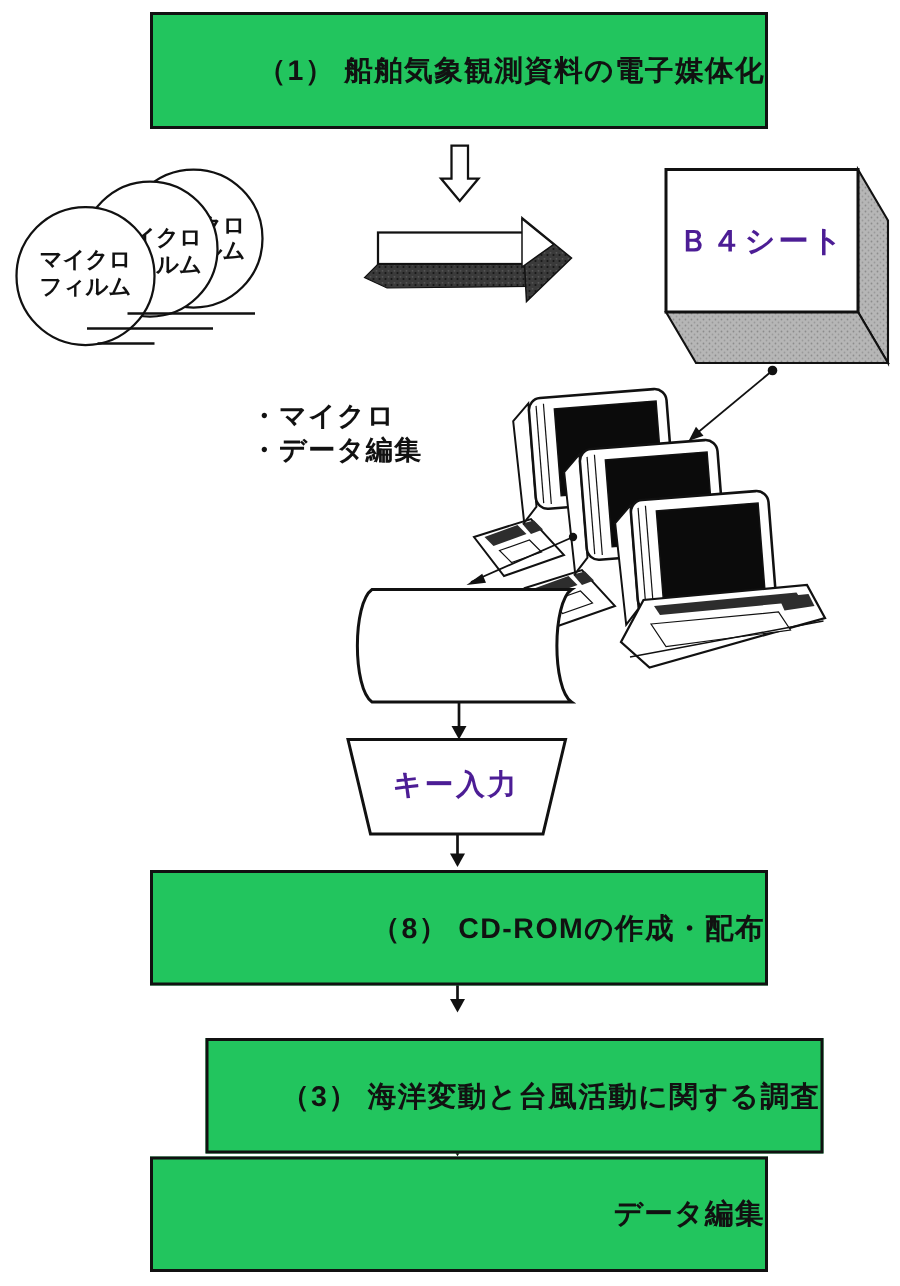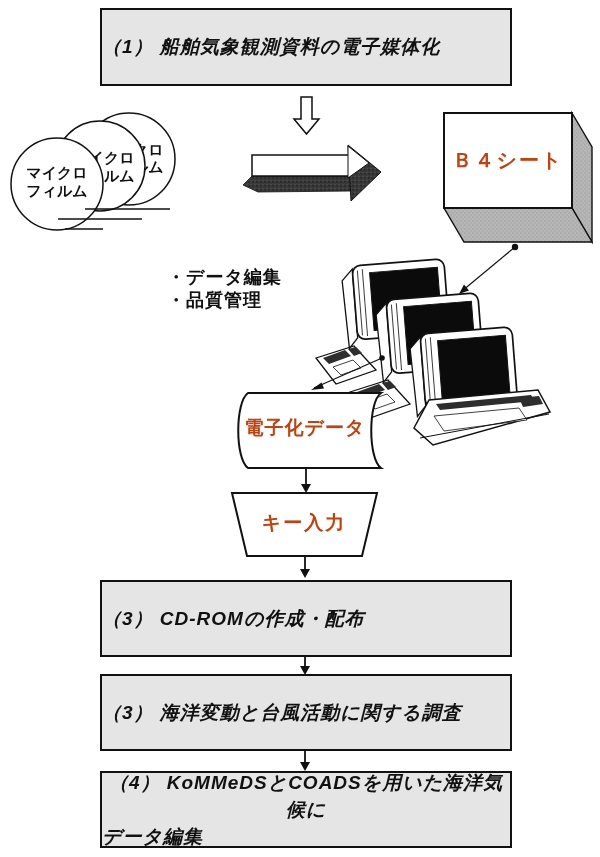--- a/index.html
+++ b/index.html
@@ -3,27 +3,27 @@
 <meta charset="utf-8">
 <style>
   html,body{margin:0;padding:0;background:#fff;}
   .canvas{
     position:relative;width:600px;height:857px;background:#ffffff;
     font-family:"Liberation Sans","DejaVu Sans",sans-serif;color:#111;
     overflow:hidden;
   }
   .art{position:absolute;left:0;top:0;width:600px;height:857px;}
   .label{position:absolute;display:flex;align-items:center;justify-content:center;
-    text-align:left;color:#c2410c;font-weight:bold;}
-  .box{position:absolute;left:100px;width:408px;border:2px solid #111;background:#e5e5e5;
-    display:flex;flex-direction:column;align-items:flex-start;justify-content:center;
-    text-align:center;font-weight:bold;font-size:19px;letter-spacing:1px;font-style:italic;}
+    text-align:left;color:#4c1d95;font-weight:bold;}
+  .box{position:absolute;left:100px;width:408px;border:2px solid #111;background:#22c55e;
+    display:flex;flex-direction:column;align-items:flex-end;justify-content:center;
+    text-align:center;font-weight:bold;font-size:19px;letter-spacing:1px;}
   .box1{top:8px;height:74px;}
   .box2{top:580px;height:73px;}
-  .box3{top:674px;height:73px;}
+  .box3{top:692px;height:73px;margin-left:37px;}
   .box4{top:771px;height:73px;line-height:27px;font-size:19px;}
   .tasks{position:absolute;left:167px;top:266px;font-size:18px;font-weight:bold;
     line-height:23px;letter-spacing:1px;white-space:nowrap;}
   .copy-label{left:193px;top:204px;width:220px;height:22px;font-size:17px;letter-spacing:0.5px;}
   .b4-label{left:444px;top:146px;width:128px;height:28px;font-size:20px;letter-spacing:2px;}
   .cyl-label{left:225px;top:415px;width:160px;height:26px;font-size:19px;letter-spacing:1px;}
   .qc-label{left:234px;top:510px;width:140px;height:26px;font-size:19px;letter-spacing:2px;}
   svg text{font-family:"Liberation Sans","DejaVu Sans",sans-serif;font-weight:bold;fill:#111;}
 </style>
 </head>
@@ -147,32 +147,30 @@
     <g>
       <line x1="305" y1="749" x2="305" y2="764" stroke="#111" stroke-width="1.8"></line>
       <polygon points="305,771 300,762 310,762" fill="#111"></polygon>
     </g>
   </svg>
 
   <div class="box box1">
     <span>（1） 船舶気象観測資料の電子媒体化</span>
   </div>
   <div class="box box2">
-    <span>（3） CD-ROMの作成・配布</span>
+    <span>（8） CD-ROMの作成・配布</span>
   </div>
   <div class="box box3">
     <span>（3） 海洋変動と台風活動に関する調査</span>
   </div>
   <div class="box box4">
-    <span>（4） KoMMeDSとCOADSを用いた海洋気候に</span>
     <span>データ編集</span>
   </div>
 
   <div class="label b4-label">Ｂ４シート</div>
-  <div class="label cyl-label">電子化データ</div>
   <div class="label qc-label">キー入力</div>
 
   <div class="tasks">
+    <div>・マイクロ</div>
     <div>・データ編集</div>
-    <div>・品質管理</div>
   </div>
 
 </div>
 
 </body></html>

